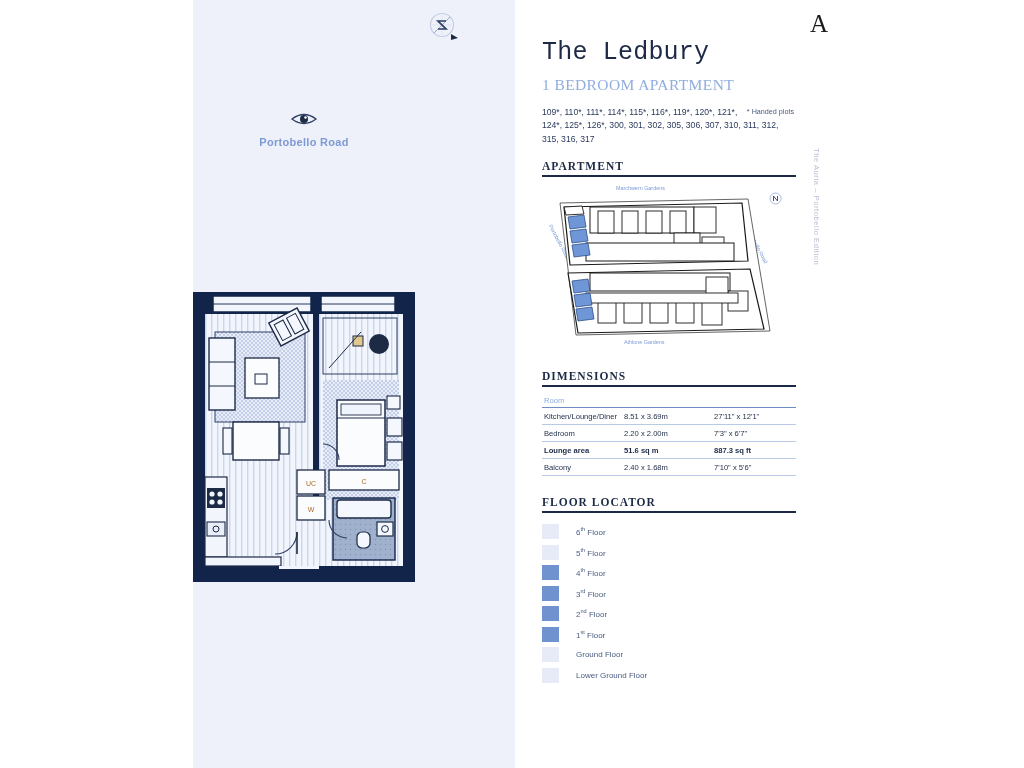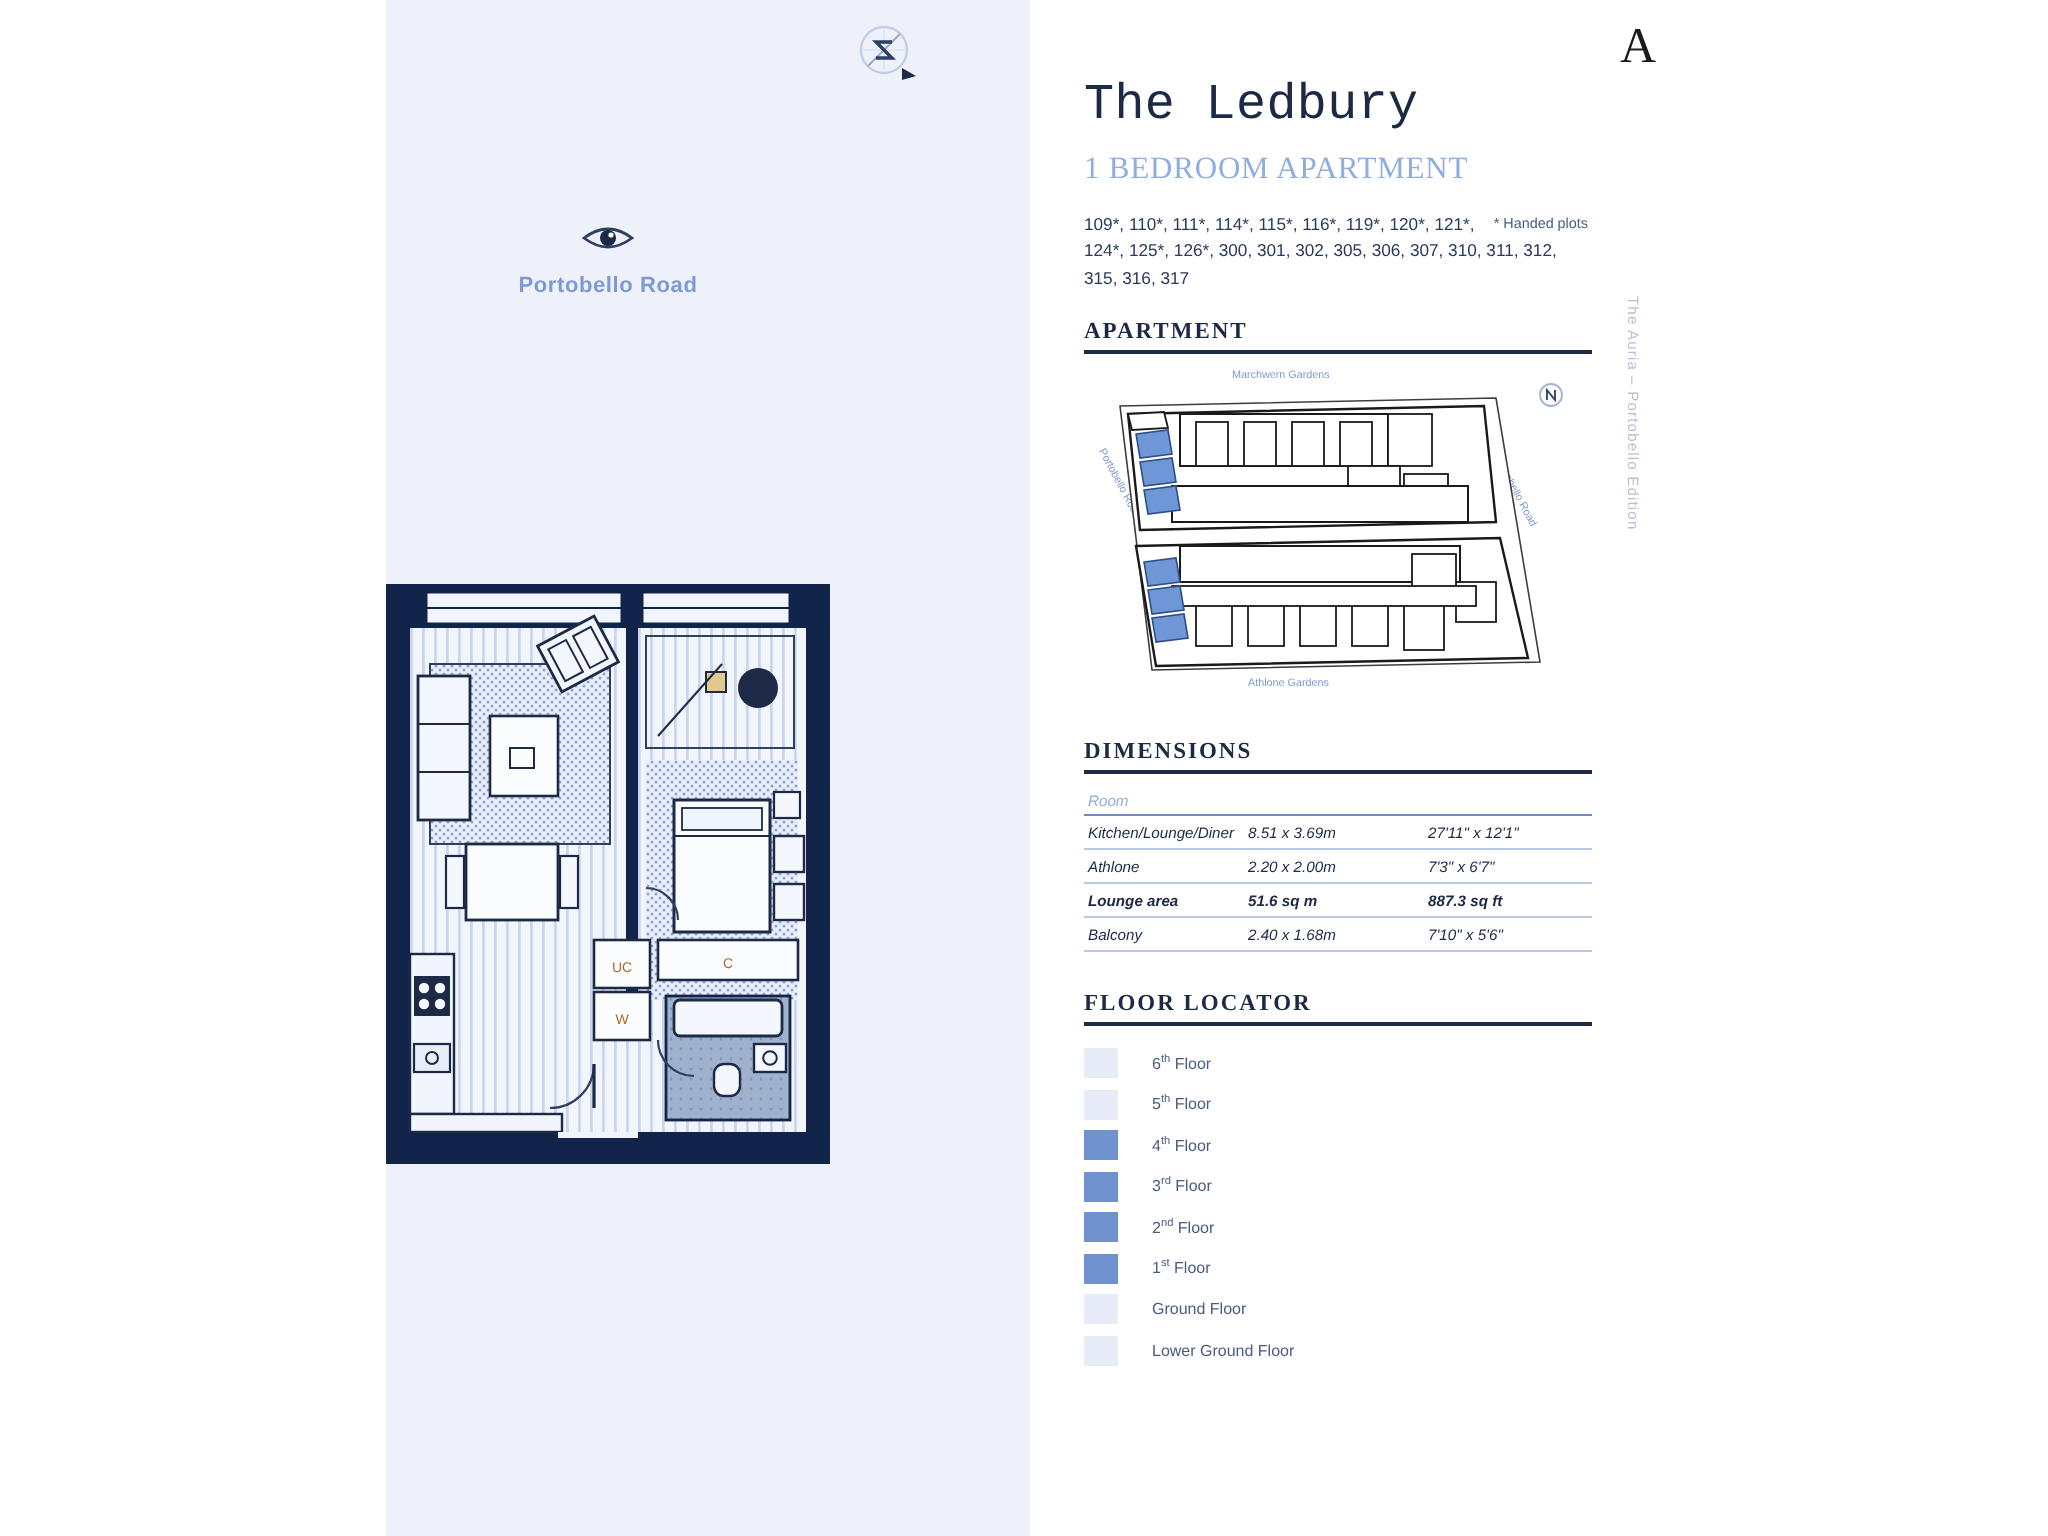--- a/index.html
+++ b/index.html
@@ -164,21 +164,20 @@
   .dim-wrap { margin-top: 6px; width: 254px; }
   table.dims {
     border-collapse: collapse;
     width: 254px;
     font-size: 7.6px;
     color: #1d2a46;
   }
   table.dims td {
     padding: 3.5px 2px;
     border-bottom: 1px solid #b9cae6;
-    font-style: italic;
   }
   table.dims tr.head td {
     color: #8fadde;
     border-bottom: 1.6px solid #6d8cc4;
     padding-bottom: 2px;
   }
   table.dims tr.total td { font-weight: bold; }
   table.dims td.c2 { width: 86px; }
   table.dims td.c3 { width: 80px; }
 
@@ -422,21 +421,21 @@
             <td>Room</td>
             <td class="c2"></td>
             <td class="c3"></td>
           </tr>
         <tr>
               <td>Kitchen/Lounge/Diner</td>
               <td class="c2">8.51 x 3.69m</td>
               <td class="c3">27'11" x 12'1"</td>
             </tr>
             <tr>
-              <td>Athlone</td>
+              <td>Bedroom</td>
               <td class="c2">2.20 x 2.00m</td>
               <td class="c3">7'3" x 6'7"</td>
             </tr>
             <tr class="total">
               <td>Lounge area</td>
               <td class="c2">51.6 sq m</td>
               <td class="c3">887.3 sq ft</td>
             </tr>
             <tr>
               <td>Balcony</td>

